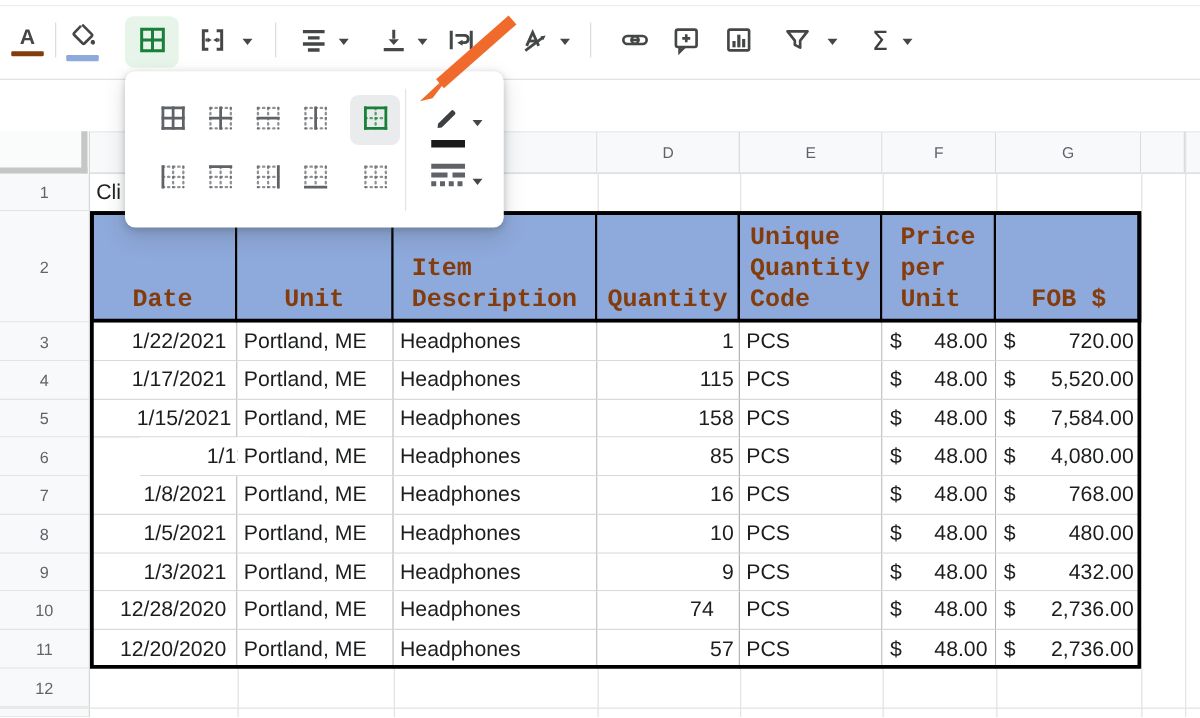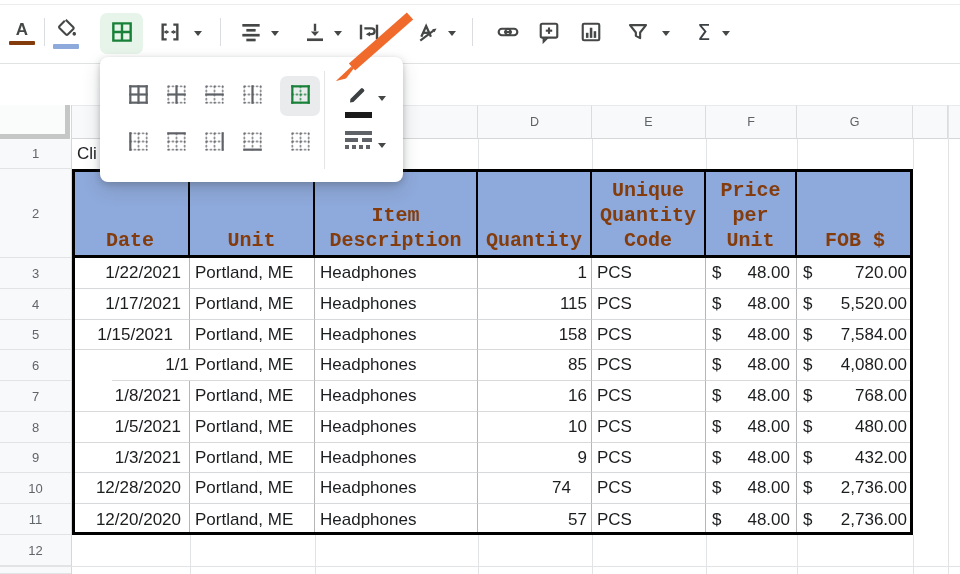--- a/index.html
+++ b/index.html
@@ -16,21 +16,21 @@
   .tb-caret{position:absolute;width:16px;height:36px;display:flex;align-items:center;justify-content:center;background:none;border:none;cursor:pointer;}
   .caret{width:0;height:0;border-left:4.5px solid transparent;border-right:4.5px solid transparent;border-top:5.5px solid #444746;}
   .sigma{font-family:"DejaVu Sans",sans-serif;font-size:21px;font-weight:500;color:#3c4043;line-height:22px;}
   
   .col-header{position:absolute;top:105px;height:34px;background:#f8f9fa;border-right:1px solid #dadcdd;border-top:1px solid #e8eaed;border-bottom:1px solid #d5d7d8;box-sizing:border-box;display:flex;align-items:center;justify-content:center;font-size:12.5px;color:#5f6368;cursor:pointer;}
   .row-header{position:absolute;left:0;width:71px;background:#f8f9fa;border-bottom:1px solid #e1e3e4;box-sizing:border-box;display:flex;align-items:center;justify-content:center;font-size:13px;color:#61656a;cursor:pointer;}
   .rh-border{position:absolute;left:71px;top:105px;width:1px;height:469px;background:#d5d7d8;}
   .corner{position:absolute;left:0;top:105px;width:65px;height:29px;background:#fafbfb;border-right:5px solid #c4c7c5;border-bottom:5px solid #c4c7c5;cursor:pointer;}
   .gl{position:absolute;background:#e1e3e4;}
   .cell{position:absolute;background:#fff;box-sizing:border-box;display:flex;align-items:center;font-size:17px;color:#1b1d1f;cursor:cell;overflow:hidden;white-space:nowrap;}
-  .th{position:absolute;box-sizing:border-box;display:flex;align-items:flex-end;justify-content:center;text-align:center;
+  .th{position:absolute;box-sizing:border-box;display:flex;align-items:flex-end;justify-content:center;
       font-family:"Liberation Mono","DejaVu Sans Mono",monospace;font-weight:bold;font-size:20px;line-height:25px;
       white-space:pre-line;padding-bottom:5px;cursor:cell;}
   .frame{position:absolute;border:3px solid #000;box-sizing:border-box;pointer-events:none;z-index:3;}
   .money{justify-content:space-between;padding:0 6px;}
   
   .menu{position:absolute;left:100px;top:57px;width:303px;height:125px;background:#fff;border-radius:8px;z-index:20;
         box-shadow:0 2px 6px rgba(60,64,67,.28), 0 8px 18px rgba(60,64,67,.18);}
   .menu-sel-bg{position:absolute;left:180px;top:19px;width:40px;height:40px;background:#e9ebed;border-radius:7px;}
   .bopt{position:absolute;width:34px;height:34px;display:flex;align-items:center;justify-content:center;background:none;border:none;padding:0;cursor:pointer;}
   .menu-div{position:absolute;left:224px;top:14px;width:1px;height:98px;background:#e3e5e5;}
@@ -276,21 +276,21 @@
       <div class="cell" style="left: 478px; top: 289px; width: 114px; height: 31px; border-right: 1px solid rgb(180, 182, 184); border-bottom: 1px solid rgb(216, 217, 218); justify-content: flex-end; padding-right: 4px;">115</div>
       <div class="cell" style="left: 592px; top: 289px; width: 114px; height: 31px; border-right: 1px solid rgb(180, 182, 184); border-bottom: 1px solid rgb(216, 217, 218); padding-left: 5px;">PCS</div>
       <div class="cell money" style="left: 706px; top: 289px; width: 91px; height: 31px; border-right: 1px solid rgb(180, 182, 184); border-bottom: 1px solid rgb(216, 217, 218);">
         <span>$</span>
         <span>48.00</span>
       </div>
       <div class="cell money" style="left: 797px; top: 289px; width: 116px; height: 31px; border-right: none; border-bottom: 1px solid rgb(216, 217, 218);">
         <span>$</span>
         <span>5,520.00</span>
       </div>
-      <div class="cell" style="left: 72px; top: 320px; width: 118px; height: 30px; border-right: 1px solid rgb(180, 182, 184); border-bottom: 1px solid rgb(216, 217, 218); justify-content: flex-end; padding-right: 16px;">1/15/2021</div>
+      <div class="cell" style="left: 72px; top: 320px; width: 118px; height: 30px; border-right: 1px solid rgb(180, 182, 184); border-bottom: 1px solid rgb(216, 217, 218); justify-content: flex-end; padding-right: 4px;">1/15/2021</div>
       <div class="cell" style="left: 190px; top: 320px; width: 125px; height: 30px; border-right: 1px solid rgb(180, 182, 184); border-bottom: 1px solid rgb(216, 217, 218); padding-left: 5px;">Portland, ME</div>
       <div class="cell" style="left: 315px; top: 320px; width: 163px; height: 30px; border-right: 1px solid rgb(180, 182, 184); border-bottom: 1px solid rgb(216, 217, 218); padding-left: 5px;">Headphones</div>
       <div class="cell" style="left: 478px; top: 320px; width: 114px; height: 30px; border-right: 1px solid rgb(180, 182, 184); border-bottom: 1px solid rgb(216, 217, 218); justify-content: flex-end; padding-right: 4px;">158</div>
       <div class="cell" style="left: 592px; top: 320px; width: 114px; height: 30px; border-right: 1px solid rgb(180, 182, 184); border-bottom: 1px solid rgb(216, 217, 218); padding-left: 5px;">PCS</div>
       <div class="cell money" style="left: 706px; top: 320px; width: 91px; height: 30px; border-right: 1px solid rgb(180, 182, 184); border-bottom: 1px solid rgb(216, 217, 218);">
         <span>$</span>
         <span>48.00</span>
       </div>
       <div class="cell money" style="left: 797px; top: 320px; width: 116px; height: 30px; border-right: none; border-bottom: 1px solid rgb(216, 217, 218);">
         <span>$</span>

